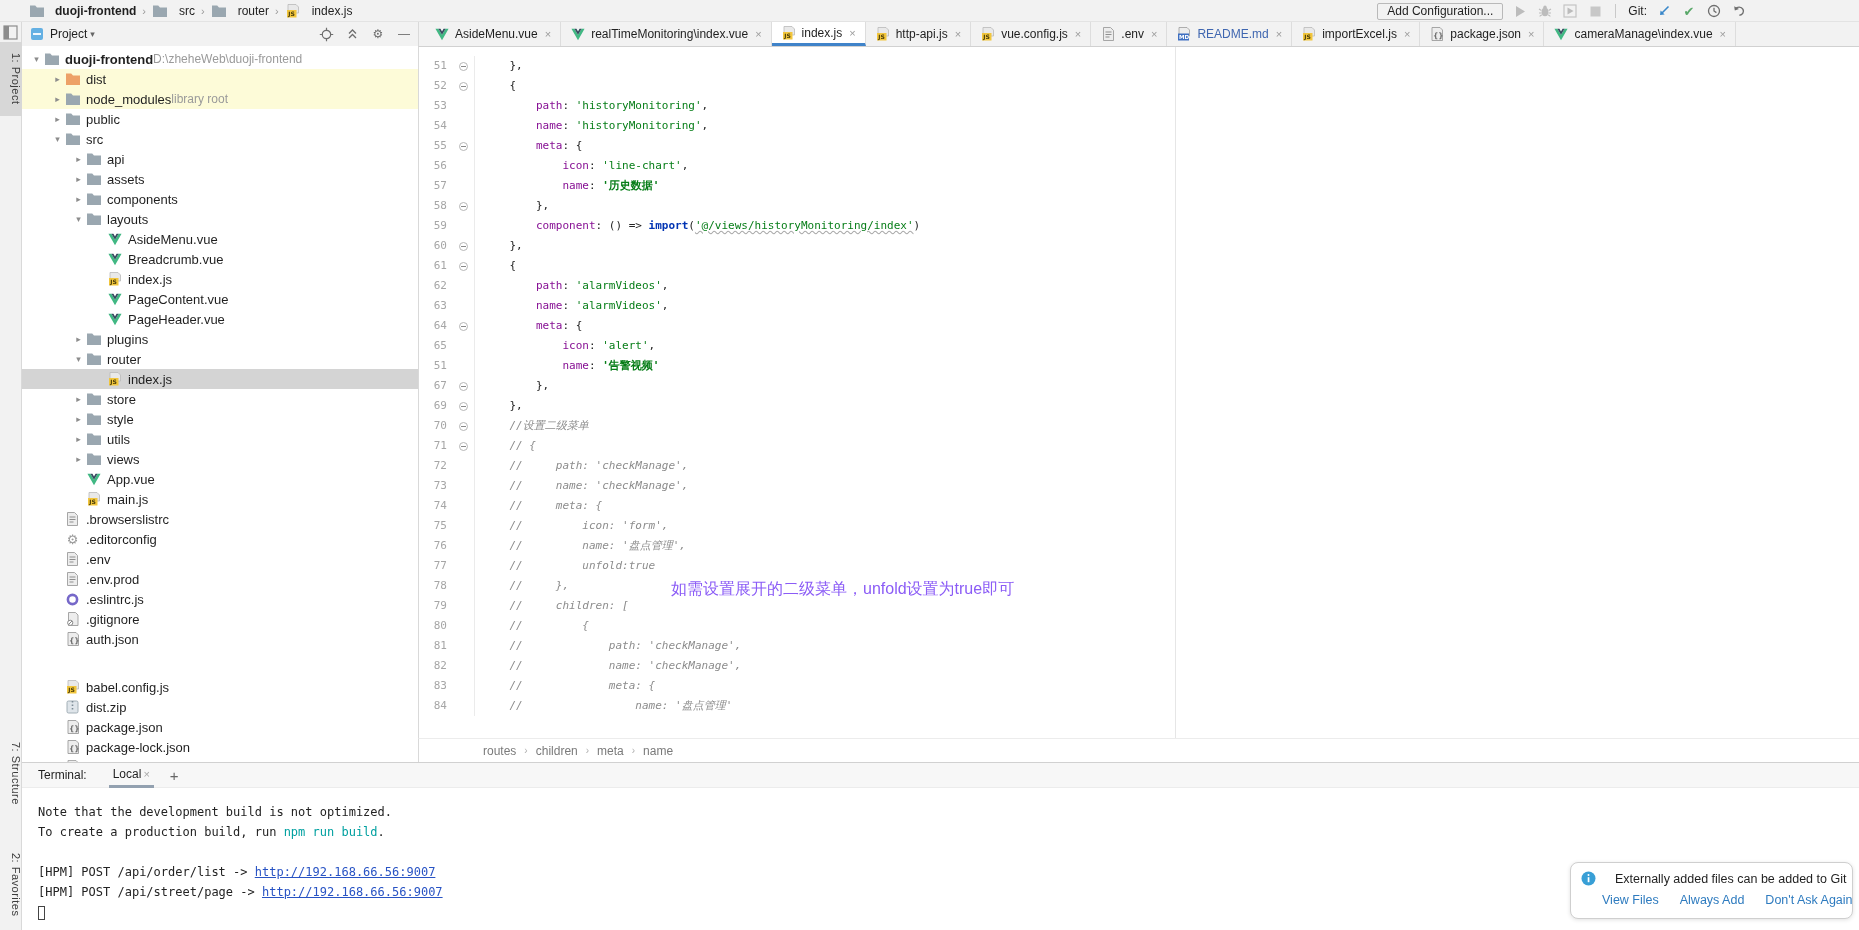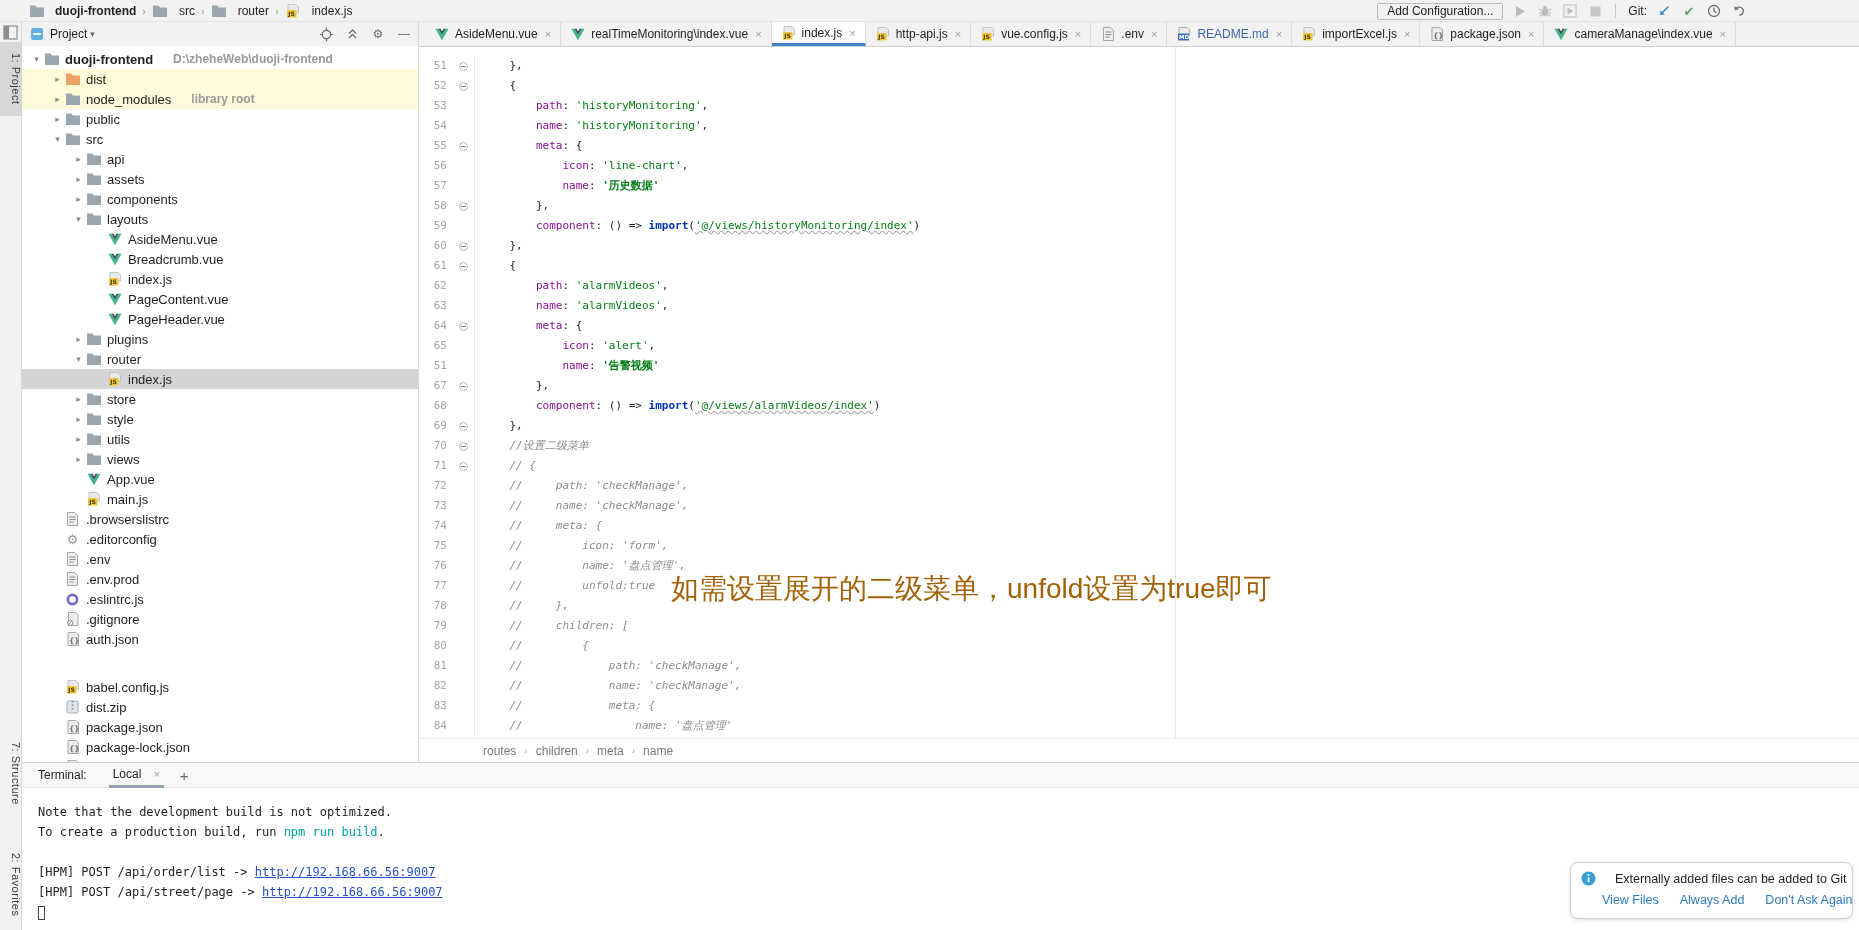--- a/index.html
+++ b/index.html
@@ -37,21 +37,21 @@
   .ph-icon { width:16px; height:16px; display:inline-flex; align-items:center; justify-content:center; margin-left:10px; color:#6e6e6e; }
   #tree { position:absolute; left:0; top:24px; width:396px; height:716px; padding-top:3px; overflow:hidden; }
   .tree-row { height:20px; display:flex; align-items:center; white-space:nowrap; }
   .tree-row.hl { background:#fdfbd8; }
   .tree-row.sel { background:#d4d4d4; }
   .chev { width:13px; font-size:9px; color:#8c8c8c; display:inline-block; text-align:center; flex:none; }
   .ticon { width:17px; height:16px; display:inline-flex; align-items:center; justify-content:center; margin-right:5px; flex:none; }
   .tlabel { font-size:13px; color:#1f1f1f; }
   .tlabel.bold { font-weight:bold; }
   .tlabel.blue { color:#3f66b0; }
-  .tsuffix { font-size:12px; color:#9a9a9a; margin-left:20px;font-weight:bold; }
+  .tsuffix { font-size:12px; color:#9a9a9a; margin-left:0; }
   #tree-scrollbar { position:absolute; left:404px; top:30px; width:4px; height:552px; background:#dcdcdc; border-radius:2px; }
 
   
   #tabbar { position:absolute; left:418px; top:22px; width:1441px; height:25px; background:#f2f2f2; border-bottom:1px solid #d1d1d1; border-left:1px solid #d9d9d9; display:flex; align-items:stretch; padding-left:6px; }
   .etab { display:flex; align-items:center; gap:5px; padding:0 9px; border-right:1px solid #ddd; font-size:12px; color:#1f1f1f; position:relative; }
   .etab .ticon { margin-right:0; width:16px; }
   .etab.active { background:#ffffff; border-bottom:3px solid #4083c9; }
   .etab .tab-close { color:#9b9b9b; font-size:11px; margin-left:2px; }
   .etab .tlabel2 { white-space:nowrap; }
   .etab .tlabel2.blue { color:#3f66b0; }
@@ -66,31 +66,31 @@
   .fm::after { content:""; position:absolute; left:1px; right:1px; top:3px; height:1px; background:#8a8a8a; }
   .lc { flex:1; border-left:1px solid #ebebeb; padding-left:8px; white-space:pre; color:#222; }
   .seg-p  { color:#232323; }
   .seg-k  { color:#871094; }
   .seg-s  { color:#067d17; }
   .seg-sc { color:#067d17; font-weight:bold; }
   .seg-kw { color:#0033b3; font-weight:bold; }
   .seg-su { color:#067d17; text-decoration:underline; text-decoration-style:wavy; text-decoration-color:#a8a8a8; }
   .seg-c  { color:#8c8c8c; font-style:italic; }
   #margin-guide { position:absolute; left:756px; top:0; bottom:0; width:1px; background:#e6e6e6; }
-  #annotation { position:absolute; left:252px; top:526px; font-size:28px; line-height:32px; color:#a16207; white-space:nowrap; }
+  #annotation { position:absolute; left:252px; top:526px; font-size:16px; line-height:32px; color:#8b5cf6; white-space:nowrap; }
 
   
   #ed-crumbs { position:absolute; left:418px; top:738px; width:1441px; height:24px; background:#fff; border-left:1px solid #d9d9d9; border-top:1px solid #ececec; display:flex; align-items:center; padding-left:64px; gap:8px; font-size:12px; color:#7a7a7a; }
   #ed-crumbs .ecsep { color:#b0b0b0; font-size:10px; }
 
   
   #terminal { position:absolute; left:22px; top:762px; width:1837px; height:168px; background:#fff; border-top:1px solid #d1d1d1; }
   #term-header { height:25px; display:flex; align-items:center; padding-left:16px; background:#f7f7f7; border-bottom:1px solid #ececec; }
   #term-label { font-size:12px; color:#1f1f1f; margin-right:22px; }
-  #term-tab { height:25px; display:flex; align-items:center; gap:12px; padding:0 4px; border-bottom:3px solid #93a1b0; font-size:12px; color:#1f1f1f; }
+  #term-tab { height:25px; display:flex; align-items:center; gap:2px; padding:0 4px; border-bottom:3px solid #93a1b0; font-size:12px; color:#1f1f1f; }
   #term-tab .tab-close { color:#a8a8a8; font-size:11px; }
   #term-plus { font-size:15px; color:#666; margin-left:16px; }
   #term-body { padding:14px 0 0 16px; font-family:"DejaVu Sans Mono", monospace; font-size:12px; }
   .trow { height:20px; line-height:20px; white-space:pre; color:#232323; }
   .tseg-cmd { color:#00a0a0; }
   .tseg-link { color:#2853c4; text-decoration:underline; }
   #term-cursor { display:inline-block; width:7px; height:14px; border:1px solid #444; vertical-align:middle; }
 
   
   #notification { position:absolute; left:1570px; top:862px; width:283px; height:57px; background:#fff; border:1px solid #cfcfcf; border-radius:8px; box-shadow:0 1px 4px rgba(0,0,0,0.12); padding:8px 10px 0 10px; z-index:5; }
@@ -780,25 +780,20 @@
           <span class="lc"><span class="seg-p">            </span><span class="seg-k">name</span><span class="seg-p">: </span><span class="seg-sc">'告警视频'</span></span>
         </div>
         <div class="cl">
           <span class="ln">67</span>
           <span class="fold">
             <span class="fm"></span>
           </span>
           <span class="lc"><span class="seg-p">        },</span></span>
         </div>
         <div class="cl">
-          <span class="ln">68</span>
-          <span class="fold"></span>
-          <span class="lc"><span class="seg-p">        </span><span class="seg-k">component</span><span class="seg-p">: () =&gt; </span><span class="seg-kw">import</span><span class="seg-p">(</span><span class="seg-su">'@/views/alarmVideos/index'</span><span class="seg-p">)</span></span>
-        </div>
-        <div class="cl">
           <span class="ln">69</span>
           <span class="fold">
             <span class="fm"></span>
           </span>
           <span class="lc"><span class="seg-p">    },</span></span>
         </div>
         <div class="cl">
           <span class="ln">70</span>
           <span class="fold">
             <span class="fm"></span>

